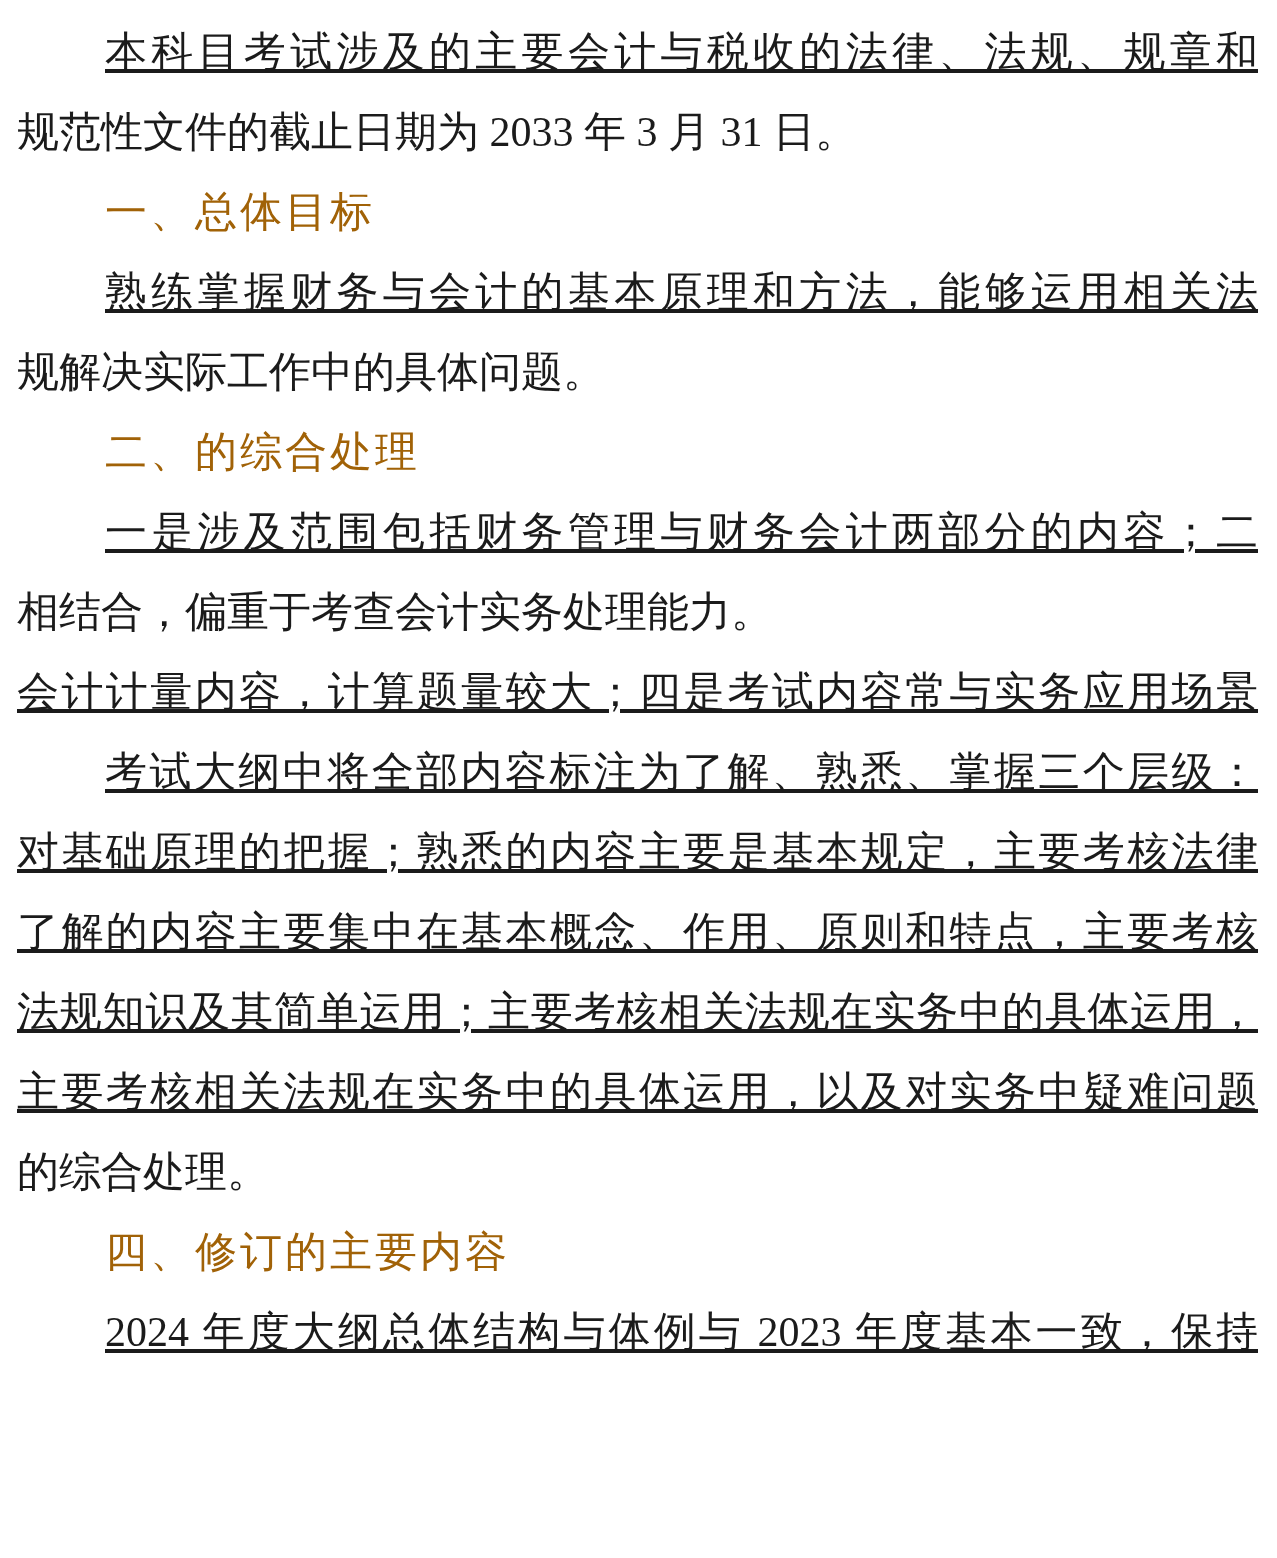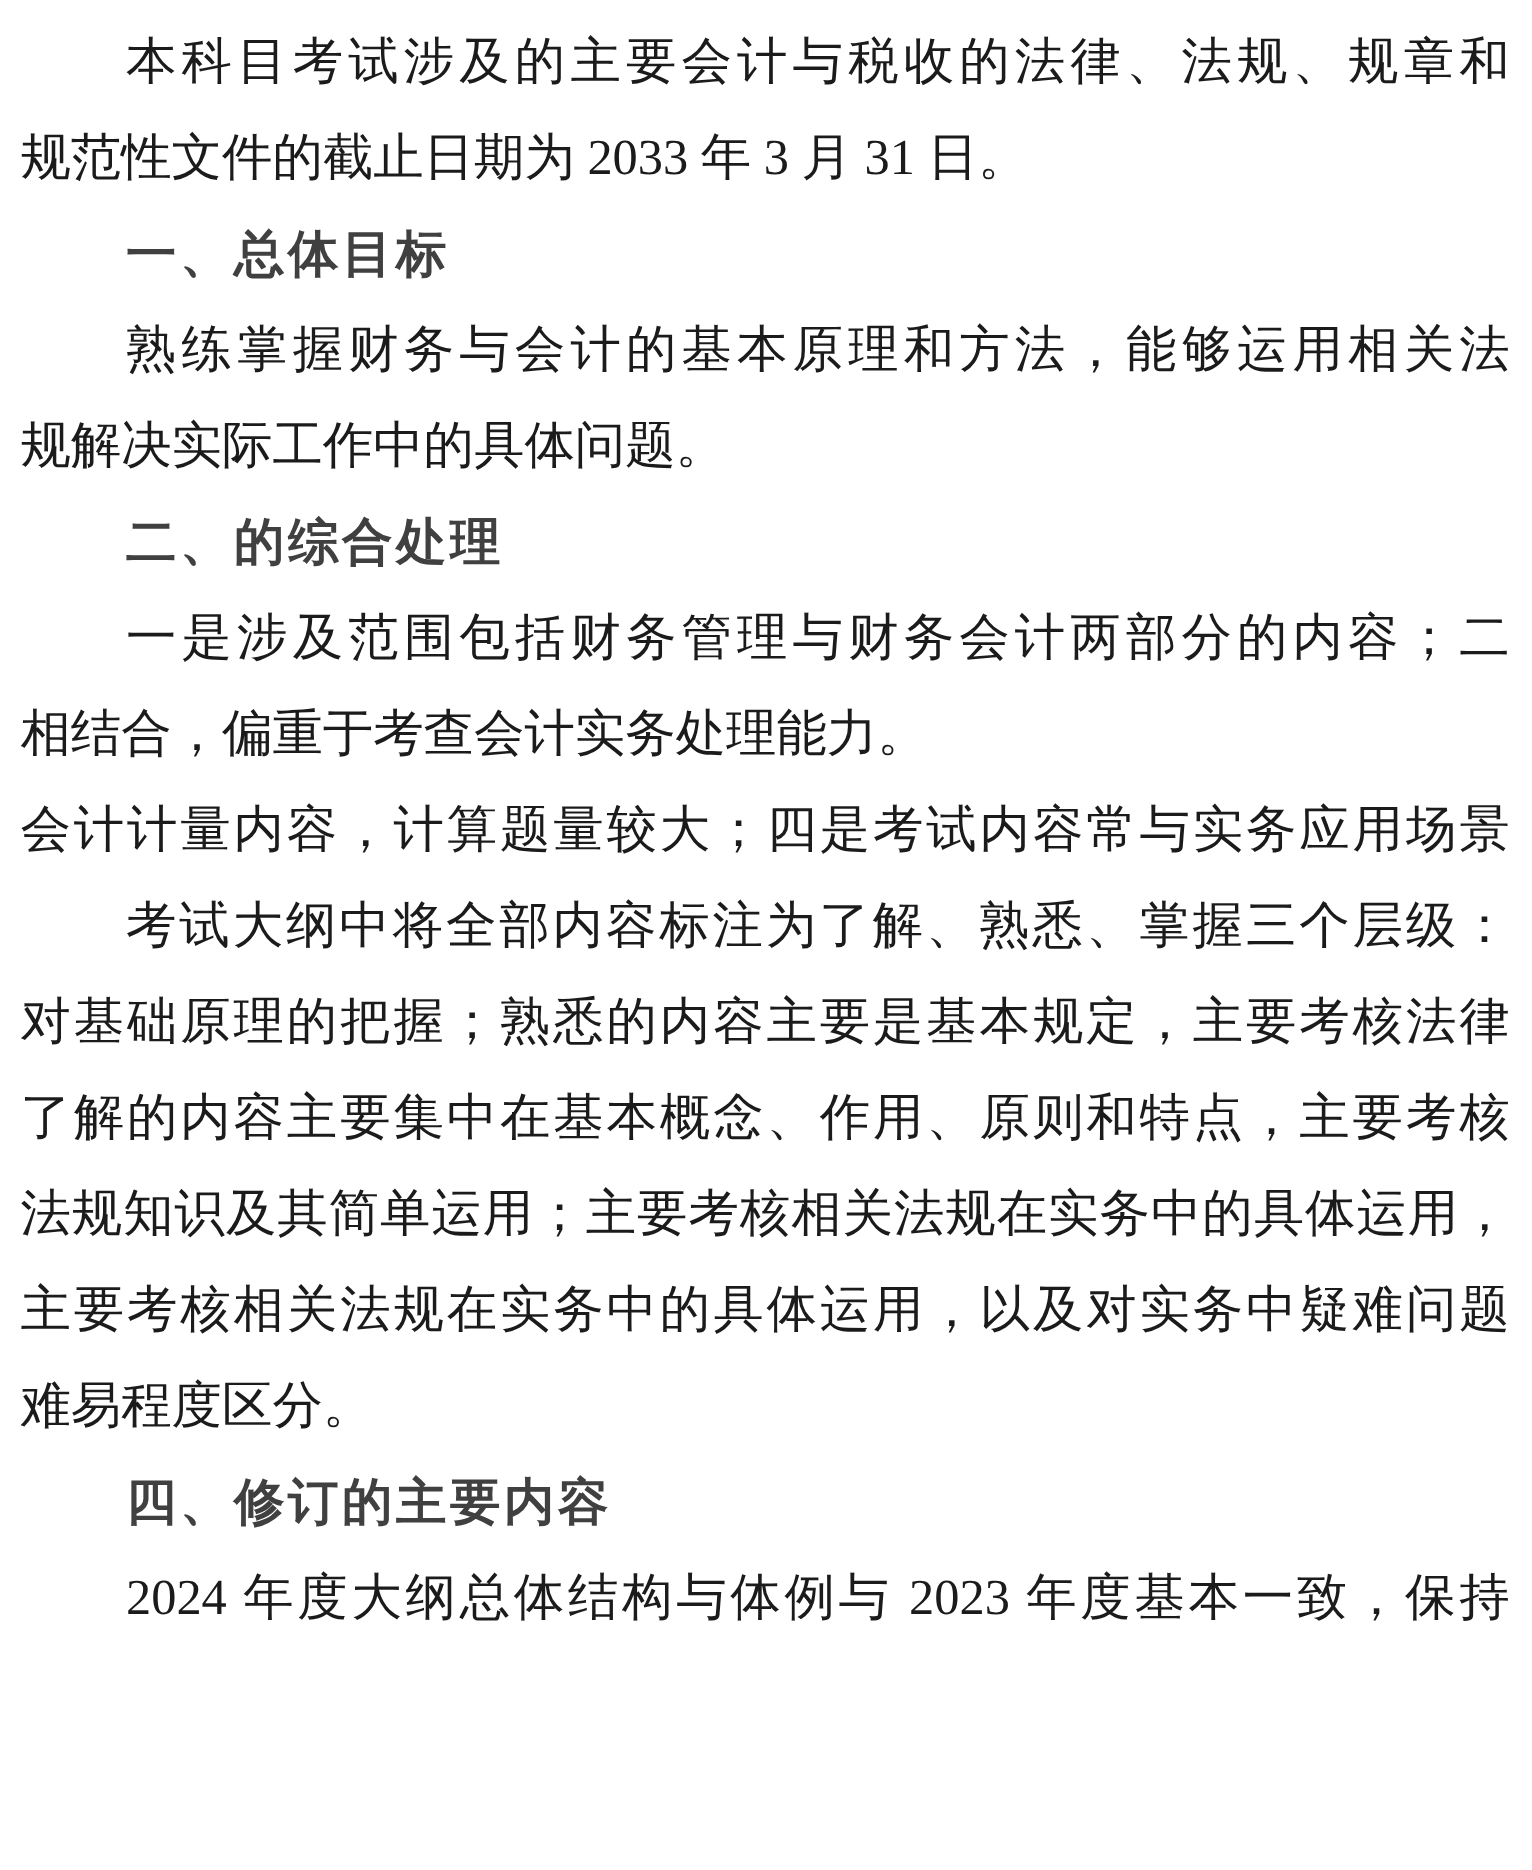--- a/index.html
+++ b/index.html
@@ -23,28 +23,29 @@
     color: #1b1b1b;
     font-family: "Liberation Serif", "DejaVu Serif", serif;
     text-align: justify;
     text-align-last: auto;
     text-justify: inter-character;
     overflow: hidden;
     white-space: normal;
   }
   .line.justify {
     text-align-last: justify;
+    text-decoration: underline;
   }
   .line.indent {
     padding-left: 88px;
   }
   .line.heading {
     font-family: "Liberation Sans", "DejaVu Sans", sans-serif;
-    font-weight: 700;
-    color: #404040;
+    font-weight: 400;
+    color: #a16207;
     letter-spacing: 3px;
     text-align: left;
     text-align-last: auto;
     padding-left: 88px;
   }
 </style>
 </head>
 <body>
 
 <div class="page">
@@ -55,16 +56,16 @@
   <div class="line">规解决实际工作中的具体问题。</div>
   <div class="line heading">二、的综合处理</div>
   <div class="line indent justify">一是涉及范围包括财务管理与财务会计两部分的内容；二</div>
   <div class="line">相结合，偏重于考查会计实务处理能力。</div>
   <div class="line justify">会计计量内容，计算题量较大；四是考试内容常与实务应用场景</div>
   <div class="line indent justify">考试大纲中将全部内容标注为了解、熟悉、掌握三个层级：</div>
   <div class="line justify">对基础原理的把握；熟悉的内容主要是基本规定，主要考核法律</div>
   <div class="line justify">了解的内容主要集中在基本概念、作用、原则和特点，主要考核</div>
   <div class="line justify">法规知识及其简单运用；主要考核相关法规在实务中的具体运用，</div>
   <div class="line justify">主要考核相关法规在实务中的具体运用，以及对实务中疑难问题</div>
-  <div class="line">难易程度区分。</div>
+  <div class="line">的综合处理。</div>
   <div class="line heading">四、修订的主要内容</div>
   <div class="line indent justify">2024 年度大纲总体结构与体例与 2023 年度基本一致，保持</div>
 </div>
 
 </body></html>

